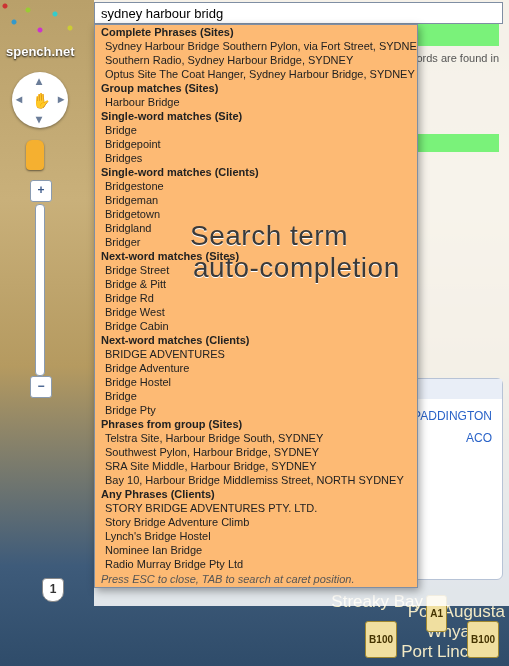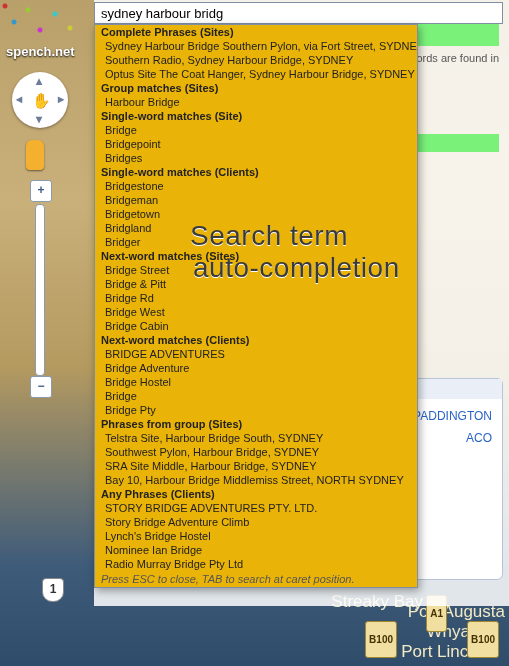--- a/index.html
+++ b/index.html
@@ -40,21 +40,21 @@
   .tabs{position:absolute;left:180px;top:340px;display:flex;gap:4px;}
   .tabs .tab{padding:6px 12px;border:1px solid #9ab;border-radius:6px;background:#f3f6fb;color:#6a7a90;font-size:13px;}
   .tabs .tab.pop{background:#eaf2ff;color:#2a63c8;font-weight:bold;border-color:#7aa3e0;}
   .resultbox{position:absolute;left:96px;right:6px;top:378px;height:200px;border:1px solid #b7c3d6;border-radius:6px;background:#fff;}
   .resultbox .hdr{background:#e9eef7;height:20px;}
   .resultbox .cell{position:absolute;right:10px;color:#2a63c8;font-size:12px;}
   
   .searchwrap{position:absolute;left:94px;top:2px;right:6px;border-radius:6px;}
   .searchwrap input{width:100%;box-sizing:border-box;height:22px;border:1px solid #7f8ea3;padding:2px 6px;font-size:13px;}
   
-  .ac{position:absolute;left:94px;top:24px;width:322px;max-height:565px;background:#eab308;border:1px solid #7f8ea3;box-shadow:2px 3px 8px rgba(0,0,0,.35);font-size:11px;color:#222;overflow:hidden;}
+  .ac{position:absolute;left:94px;top:24px;width:322px;max-height:565px;background:#fdba74;border:1px solid #7f8ea3;box-shadow:2px 3px 8px rgba(0,0,0,.35);font-size:11px;color:#222;overflow:hidden;}
   .ac .grp{font-weight:bold;padding:1px 6px;}
   .ac .item{padding:1px 6px 1px 10px;white-space:nowrap;}
   .ac .hint{font-style:italic;color:#555;padding:2px 6px;}
   
   .caption{position:absolute;left:190px;top:220px;color:#3a3a3a;font-size:28px;letter-spacing:.5px;text-align:left;line-height:1.15;text-shadow:0 1px 0 #fff;}
 </style>
 </head>
 <body>
 
 <div class="map">

